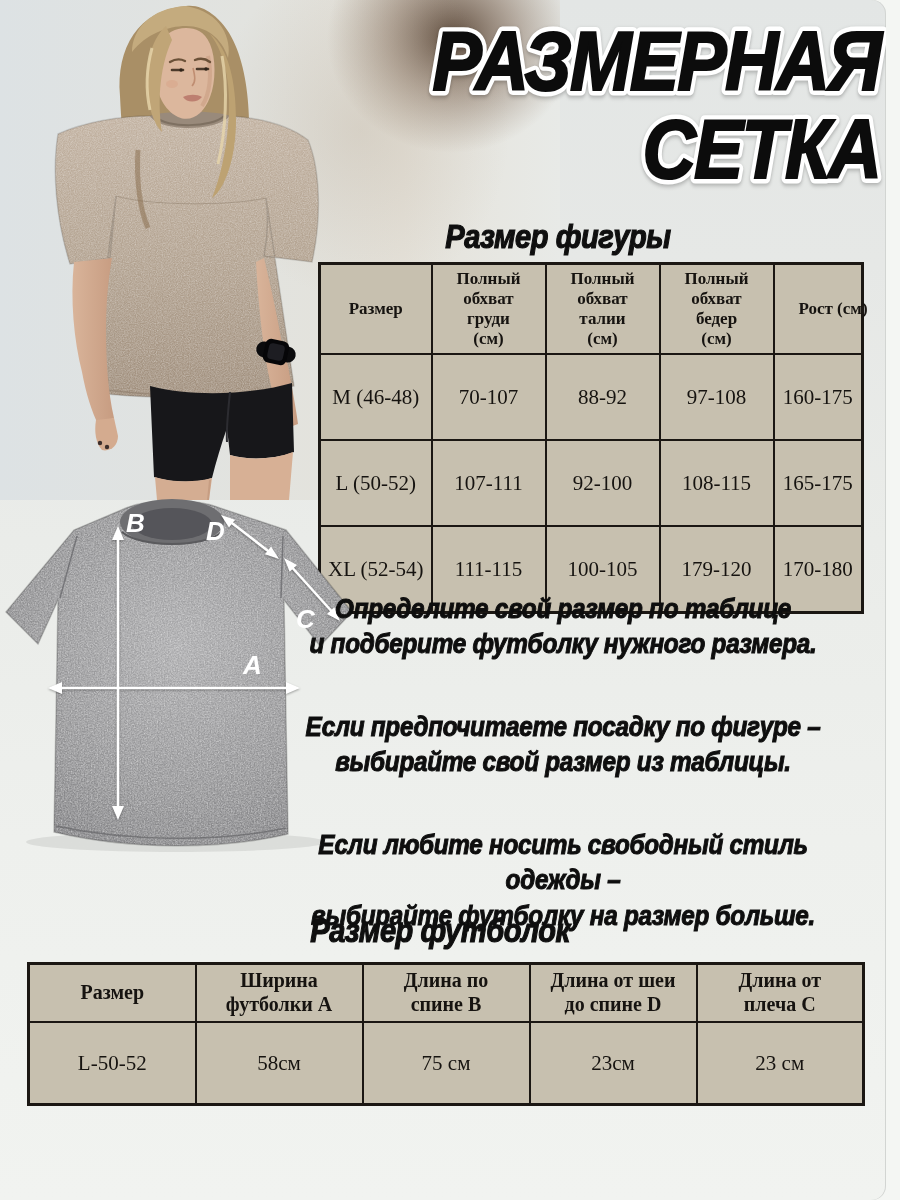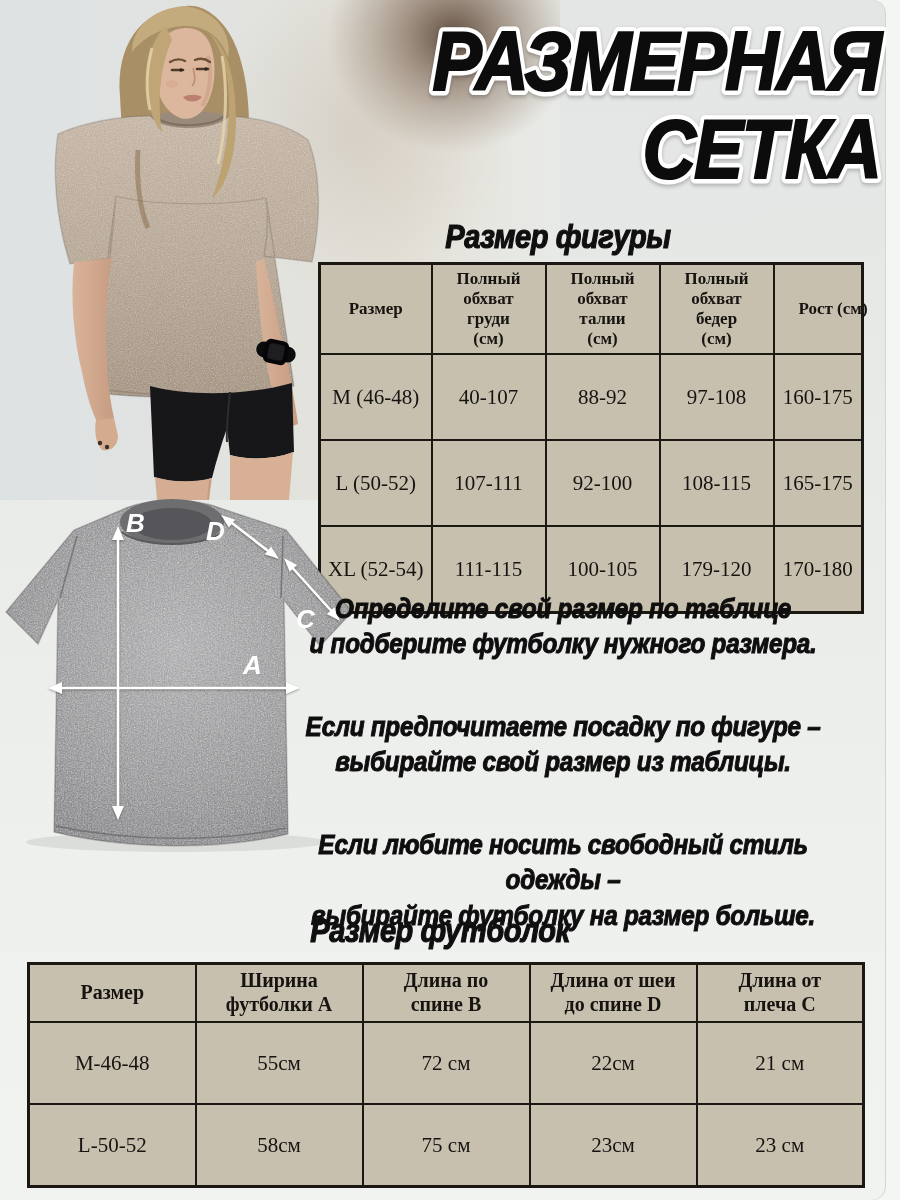--- a/index.html
+++ b/index.html
@@ -182,21 +182,21 @@
           <th>Размер</th>
           <th>Полный обхват груди (см)</th>
           <th>Полный обхват талии (см)</th>
           <th>Полный обхват бедер (см)</th>
           <th class="nw">Рост (см)</th>
         </tr>
       </thead>
       <tbody>
         <tr>
           <td class="nw">M (46-48)</td>
-          <td>40-107</td>
+          <td>70-107</td>
           <td>88-92</td>
           <td>97-108</td>
           <td>160-175</td>
         </tr>
         <tr>
           <td class="nw">L (50-52)</td>
           <td>107-111</td>
           <td>92-100</td>
           <td>108-115</td>
           <td>165-175</td>
@@ -297,27 +297,20 @@
         <tr>
           <th>Размер</th>
           <th>Ширина футболки A</th>
           <th>Длина по спине B</th>
           <th>Длина от шеи до спине D</th>
           <th>Длина от плеча C</th>
         </tr>
       </thead>
       <tbody>
         <tr>
-          <td>M-46-48</td>
-          <td>55см</td>
-          <td>72 см</td>
-          <td>22см</td>
-          <td>21 см</td>
-        </tr>
-        <tr>
           <td>L-50-52</td>
           <td>58см</td>
           <td>75 см</td>
           <td>23см</td>
           <td>23 см</td>
         </tr>
       </tbody>
     </table>
 
   </div>

